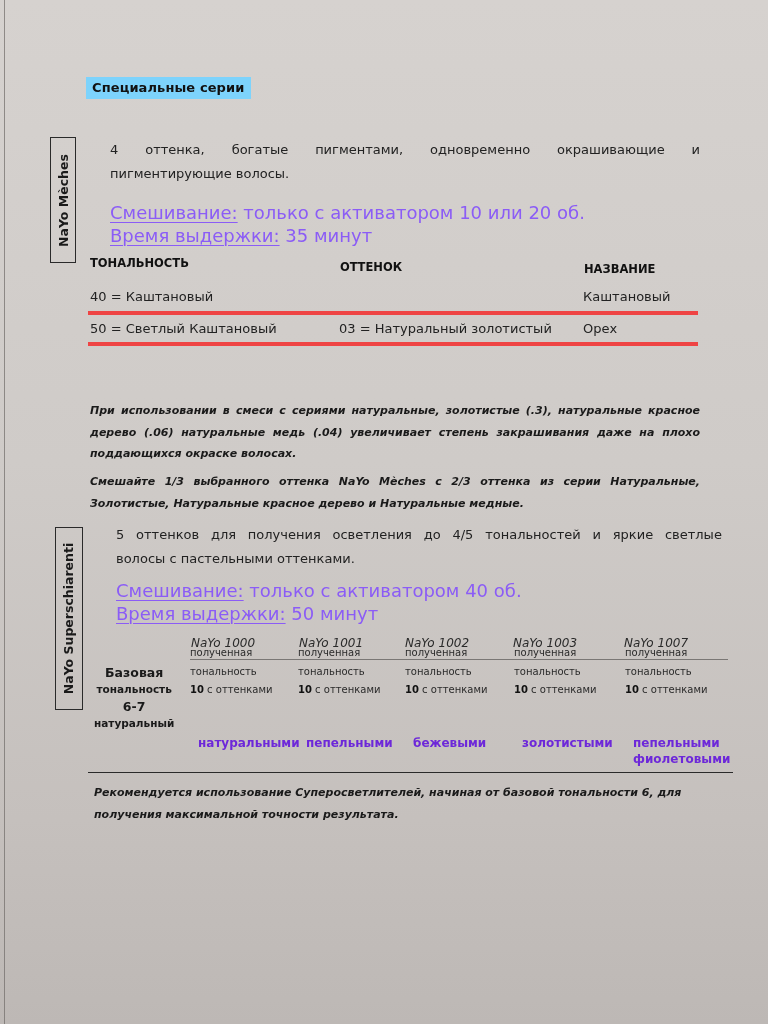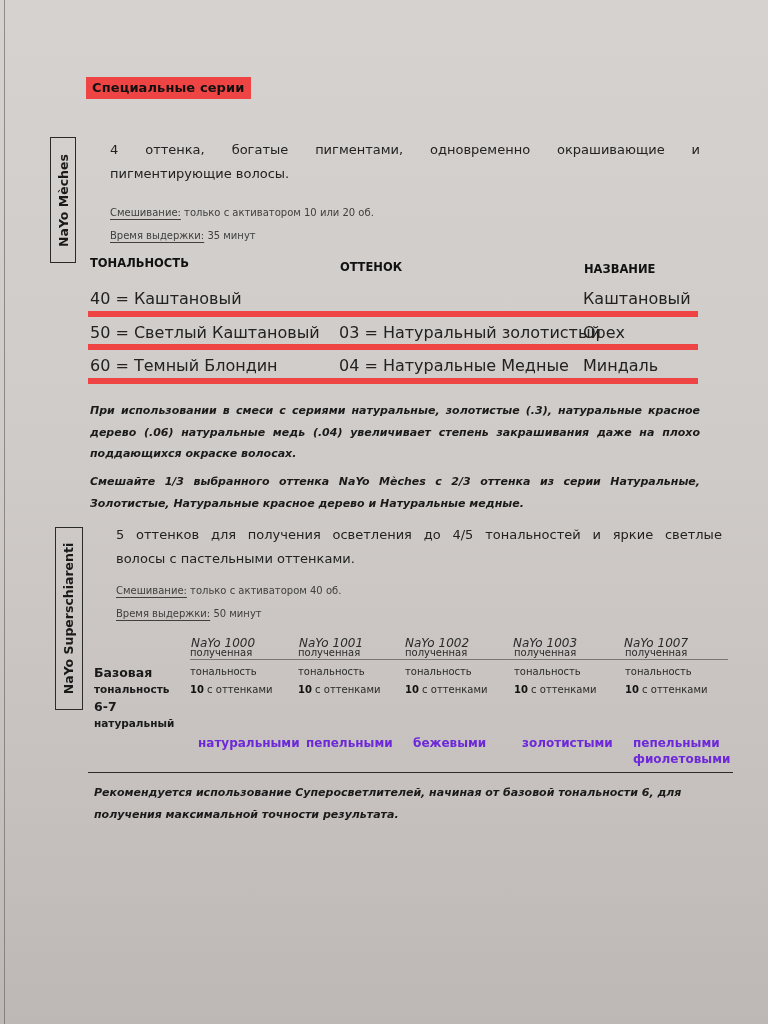--- a/index.html
+++ b/index.html
@@ -23,21 +23,21 @@
       height: 1024px;
       background: #6f6b68;
       opacity: 0.7;
     }
     .abs { position: absolute; }
 
     .section-heading {
       left: 86px;
       top: 77px;
       padding: 3px 7px 4px 6px;
-      background: #ef4444;
+      background: #7dd3fc;
       font-weight: bold;
       font-size: 13px;
       color: #111;
       letter-spacing: 0.1px;
     }
 
     .side-label {
       border: 1.4px solid #2a2a2a;
       display: flex;
       align-items: center;
@@ -57,23 +57,23 @@
       font-size: 13px;
       line-height: 24px;
       color: #222;
     }
     .intro1 { left: 110px; top: 138px; width: 590px; text-align: justify; text-align-last: left; }
     .intro1 .l1 { display: flex; justify-content: space-between; }
     .intro2 { left: 116px; top: 523px; width: 606px; }
     .intro2 .l1 { display: flex; justify-content: space-between; }
 
     .spec {
-      font-size: 10px;
+      font-size: 18px;
       line-height: 21px;
-      color: #404040;
+      color: #8b5cf6;
       text-align: center;
     }
     .spec .u {
       text-decoration: underline;
       text-underline-offset: 3px;
       text-decoration-thickness: 1px;
     }
 
     .th {
       font-weight: bold;
@@ -82,22 +82,22 @@
     }
 
     .tbl1 {
       left: 88px;
       top: 283px;
       width: 610px;
     }
     .tbl1 .row {
       position: relative;
       height: 27.5px;
-      border-bottom: 6px solid #ef4444;
-      font-size: 16px;
+      border-bottom: 4px solid #ef4444;
+      font-size: 13px;
       color: #222;
     }
     .tbl1 .row span { position: absolute; top: 6px; white-space: nowrap; }
     .tbl1 .c1 { left: 2px; }
     .tbl1 .c2 { left: 251px; }
     .tbl1 .c3 { left: 495px; }
 
     .note {
       font-weight: bold;
       font-style: italic;
@@ -123,20 +123,21 @@
       width: 538px;
       height: 1px;
       background: #7a7775;
     }
     .base-label {
       left: 94px;
       top: 664px;
       font-weight: bold;
       color: #1a1a1a;
       line-height: 17px;
+      text-align: center;
     }
     .base-label .b1 { font-size: 12.5px; }
     .base-label .b2 { font-size: 10.5px; }
     .cell {
       top: 644px;
       font-size: 10px;
       line-height: 18.5px;
       color: #2a2a2a;
       white-space: nowrap;
     }
@@ -195,25 +196,20 @@
 
 <div class="abs tbl1">
   <div class="row">
     <span class="c1">40 = Каштановый</span>
     <span class="c3">Каштановый</span>
   </div>
   <div class="row">
     <span class="c1">50 = Светлый Каштановый</span>
     <span class="c2">03 = Натуральный золотистый</span>
     <span class="c3">Орех</span>
-  </div>
-  <div class="row">
-    <span class="c1">60 = Темный Блондин</span>
-    <span class="c2">04 = Натуральные Медные</span>
-    <span class="c3">Миндаль</span>
   </div>
 </div>
 
 <div class="abs note note1">При использовании в смеси с сериями натуральные, золотистые (.3), натуральные красное дерево (.06) натуральные медь (.04) увеличивает степень закрашивания даже на плохо поддающихся окраске волосах.</div>
 <div class="abs note note2">Смешайте 1/3 выбранного оттенка NaYo Mèches с 2/3 оттенка из серии Натуральные, Золотистые, Натуральные красное дерево и Натуральные медные.</div>
 
 <div class="abs side-label side-super">
   <span>NaYo Superschiarenti</span>
 </div>
 

